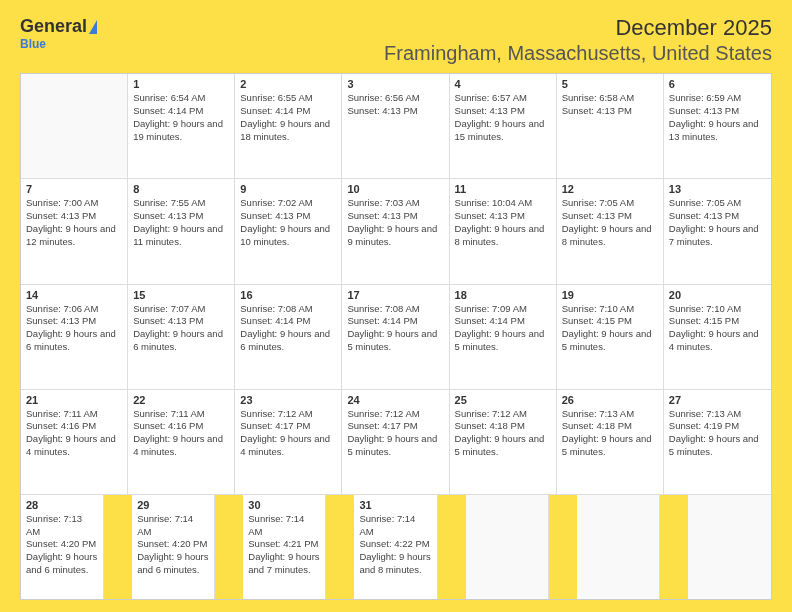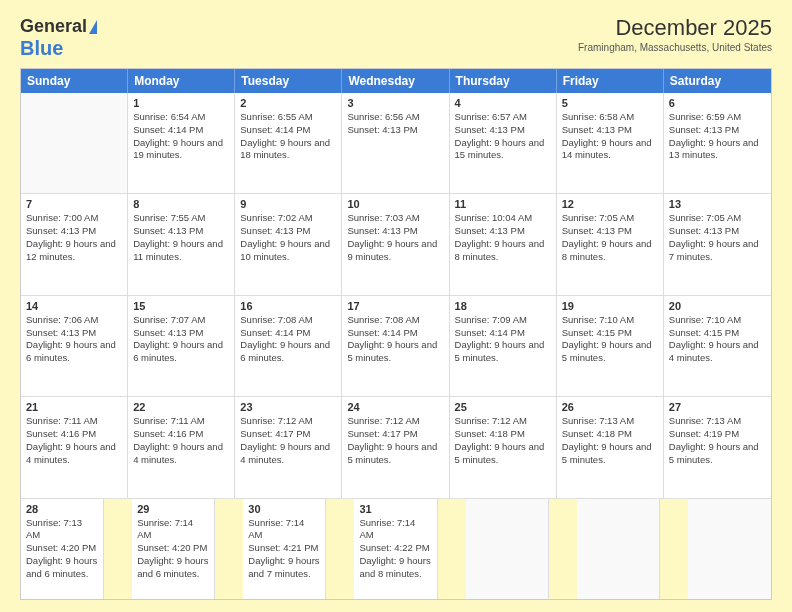--- a/index.html
+++ b/index.html
@@ -6,21 +6,21 @@
     body {
       font-family: Arial, sans-serif;
       background: #fff;
       width: 792px;
       height: 612px;
       overflow: hidden;
     }
     .page {
       width: 792px;
       height: 612px;
-      background: #fef9c3;
+      background: #fde047;
       padding: 16px 20px 12px 20px;
       display: flex;
       flex-direction: column;
     }
     .header {
       display: flex;
       justify-content: space-between;
       align-items: flex-start;
       margin-bottom: 8px;
     }
@@ -32,42 +32,42 @@
     .logo-text {
       display: flex;
       align-items: center;
     }
     .logo-general {
       font-size: 18px;
       font-weight: bold;
       color: #333;
     }
     .logo-blue {
-      font-size: 20px;
+      font-size: 12px;
       font-weight: bold;
       color: #3a7bd5;
     }
     .logo-icon {
       width: 0; height: 0;
       border-left: 8px solid transparent;
       border-bottom: 14px solid #3a7bd5;
       margin-left: 2px;
       display: inline-block;
     }
     .title-section {
       text-align: right;
     }
     .month-title {
       font-size: 22px;
       font-weight: normal;
       color: #333;
       line-height: 1.1;
     }
     .location {
-      font-size: 10px;
+      font-size: 20px;
       color: #555;
       margin-top: 2px;
     }
     .calendar {
       flex: 1;
       display: flex;
       flex-direction: column;
       border: 1px solid #ccc;
     }
     .cal-header {
@@ -130,29 +130,20 @@
       </div>
       <span class="logo-blue">Blue</span>
     </div>
     <div class="title-section">
       <div class="month-title">December 2025</div>
       <div class="location">Framingham, Massachusetts, United States</div>
     </div>
   </div>
 
   <div class="calendar">
-    <div class="cal-header" id="cal-header">
-        <div class="cal-header-cell">Sunday</div>
-        <div class="cal-header-cell">Monday</div>
-        <div class="cal-header-cell">Tuesday</div>
-        <div class="cal-header-cell">Wednesday</div>
-        <div class="cal-header-cell">Thursday</div>
-        <div class="cal-header-cell">Friday</div>
-        <div class="cal-header-cell">Saturday</div>
-      </div>
     <div class="cal-body" id="cal-body">
         <div class="cal-row">
           <div class="cal-cell empty"></div>
           <div class="cal-cell">
             <div class="day-num">1</div>
             <div class="cell-line">Sunrise: 6:54 AM</div>
             <div class="cell-line">Sunset: 4:14 PM</div>
             <div class="cell-line">Daylight: 9 hours and 19 minutes.</div>
           </div>
           <div class="cal-cell">
@@ -169,21 +160,20 @@
           <div class="cal-cell">
             <div class="day-num">4</div>
             <div class="cell-line">Sunrise: 6:57 AM</div>
             <div class="cell-line">Sunset: 4:13 PM</div>
             <div class="cell-line">Daylight: 9 hours and 15 minutes.</div>
           </div>
           <div class="cal-cell">
             <div class="day-num">5</div>
             <div class="cell-line">Sunrise: 6:58 AM</div>
             <div class="cell-line">Sunset: 4:13 PM</div>
-            <div class="cell-line">Daylight: 9 hours and 14 minutes.</div>
           </div>
           <div class="cal-cell">
             <div class="day-num">6</div>
             <div class="cell-line">Sunrise: 6:59 AM</div>
             <div class="cell-line">Sunset: 4:13 PM</div>
             <div class="cell-line">Daylight: 9 hours and 13 minutes.</div>
           </div>
         </div>
         <div class="cal-row">
           <div class="cal-cell">

